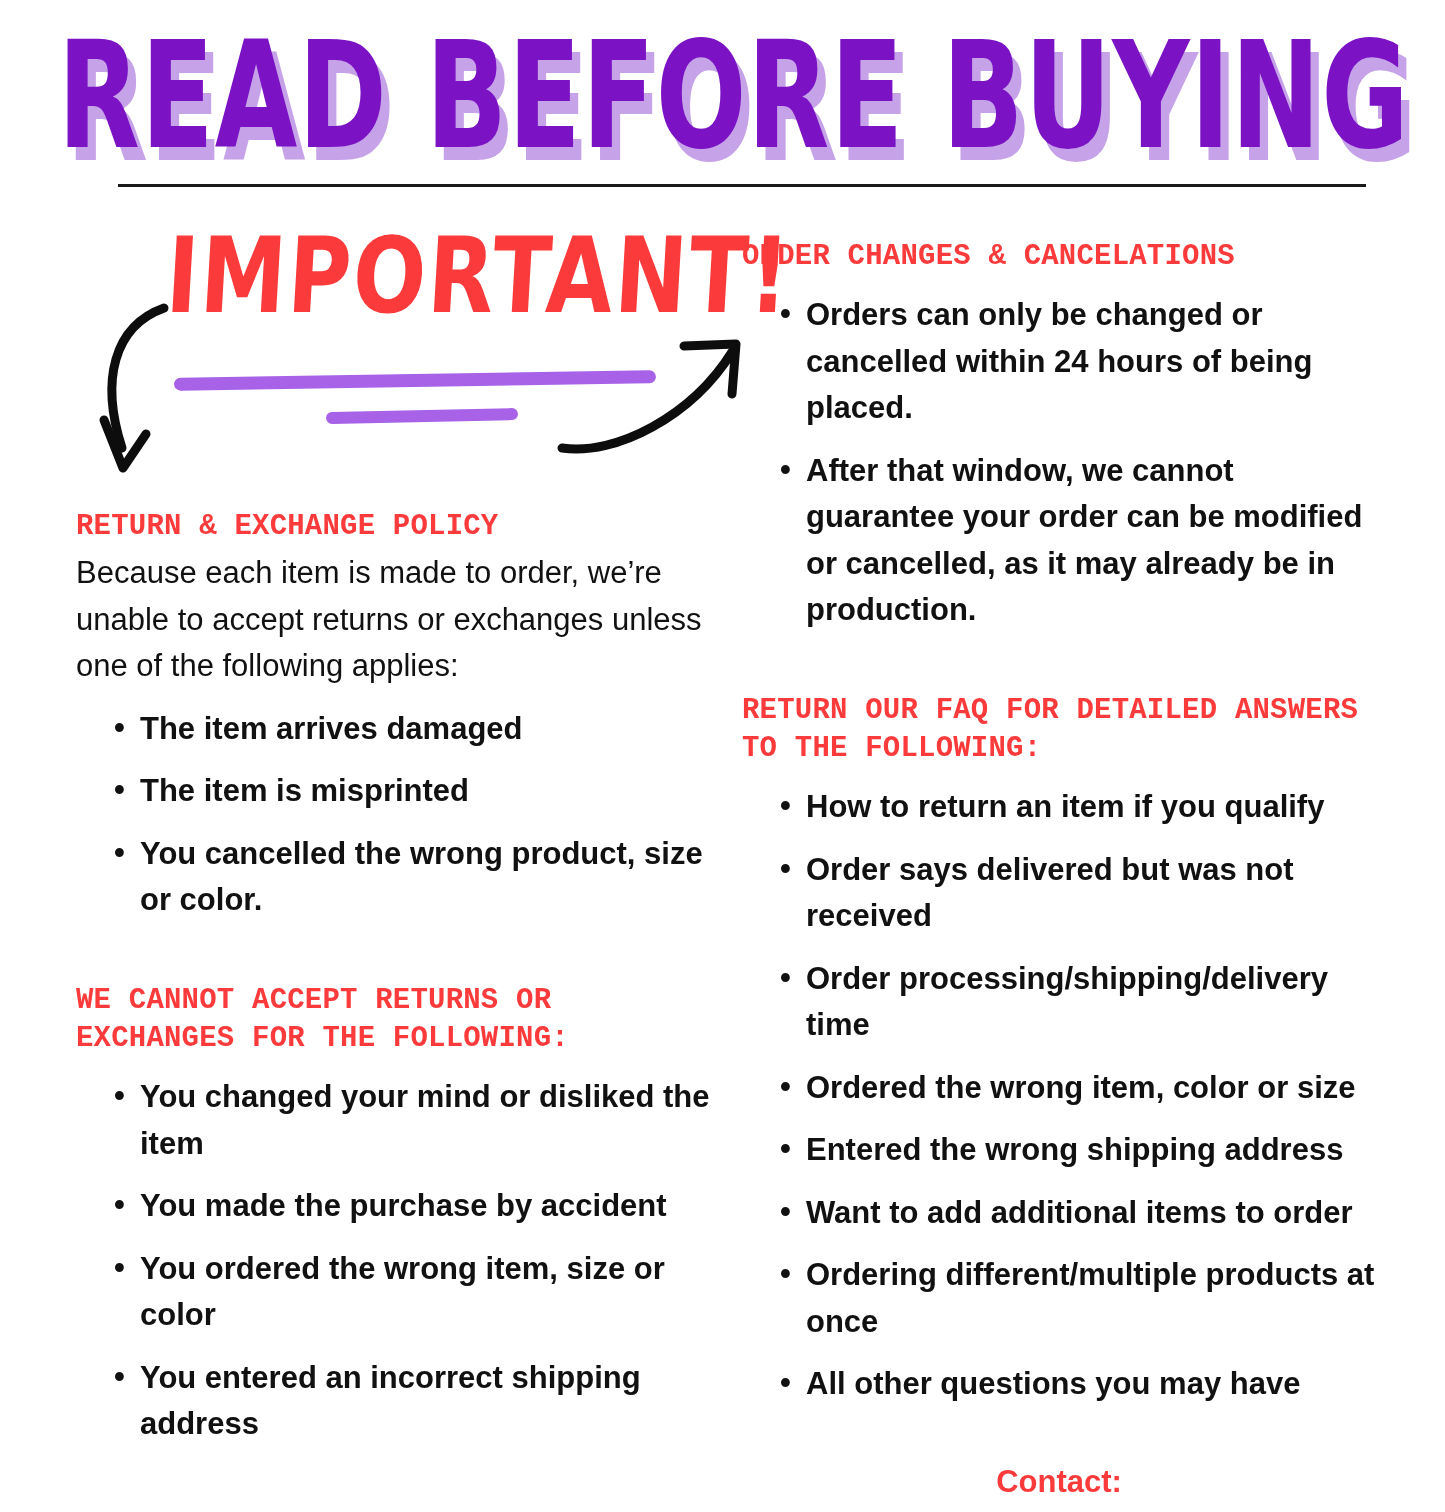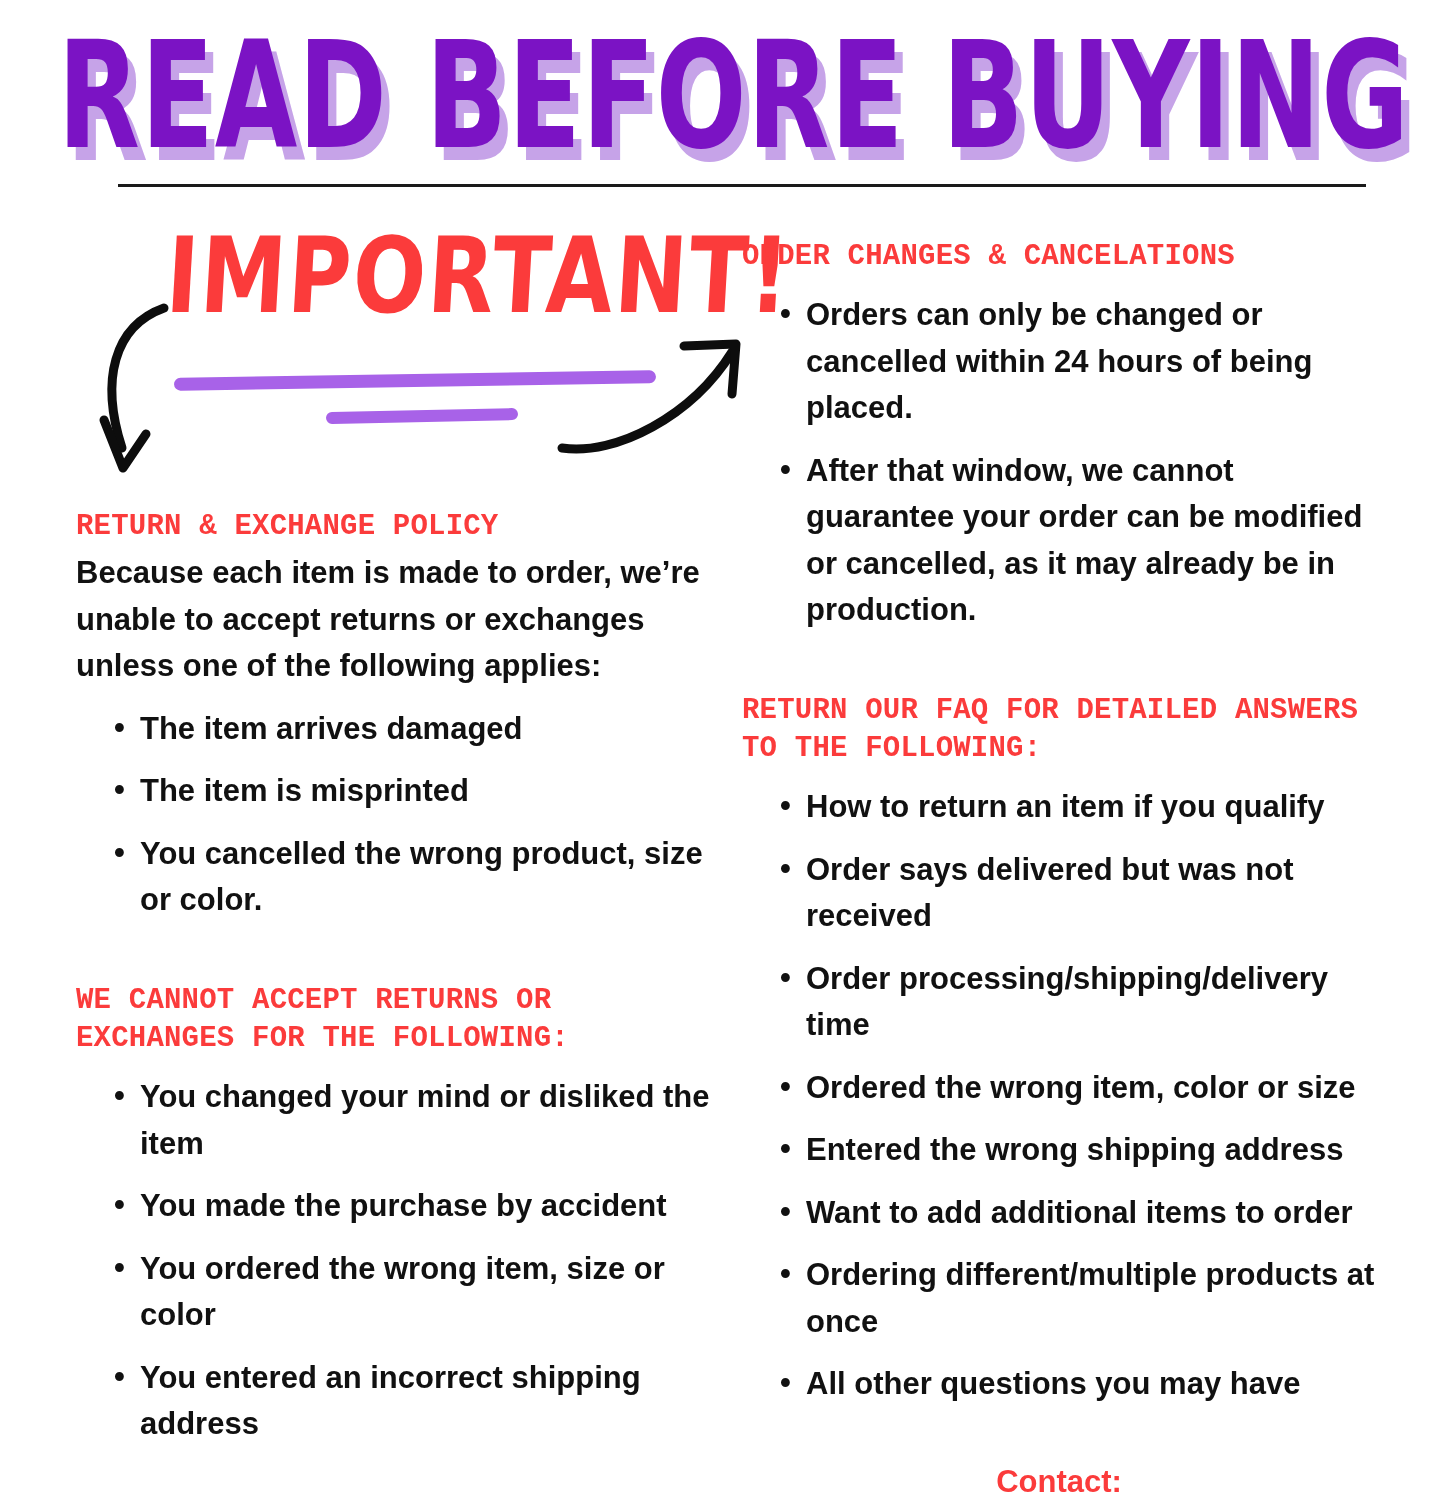--- a/index.html
+++ b/index.html
@@ -117,21 +117,21 @@
     font-weight: bold;
     line-height: 1.32;
     color: #fb3b3b;
     letter-spacing: 0.2px;
     font-family: Liberation Mono, monospace;
   }
   p.body {
     margin: 0;
     font-size: 31px;
     line-height: 1.5;
-    font-weight: bold;
+    font-weight: normal;
     color: #111111;
   }
   ul.bullets {
     margin: 2px 0 0 0;
     padding-left: 64px;
     list-style: none;
   }
   ul.bullets li {
     position: relative;
     font-size: 31px;

